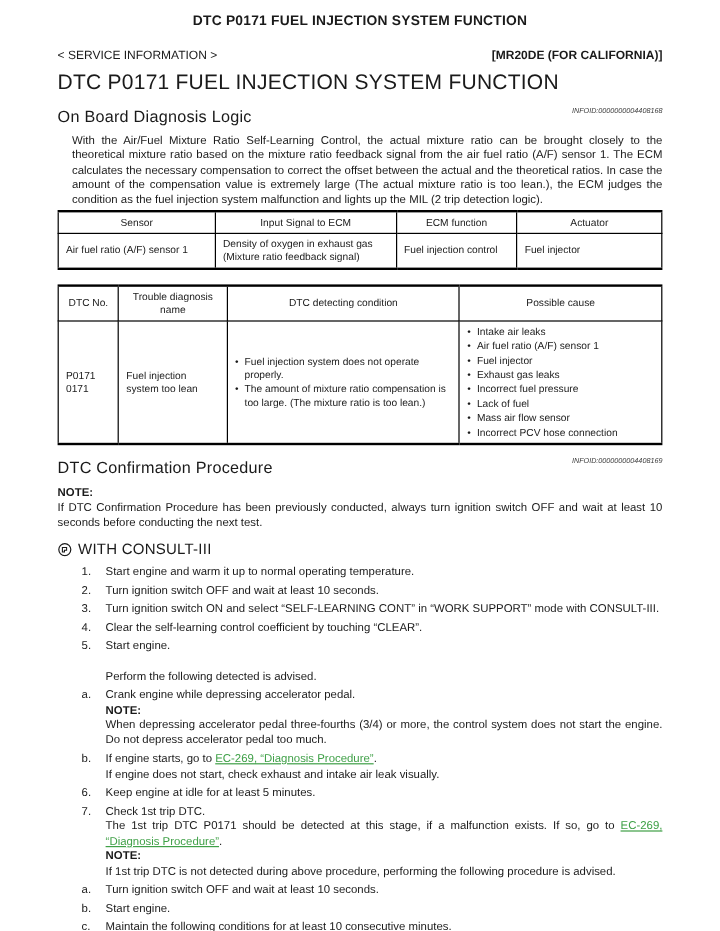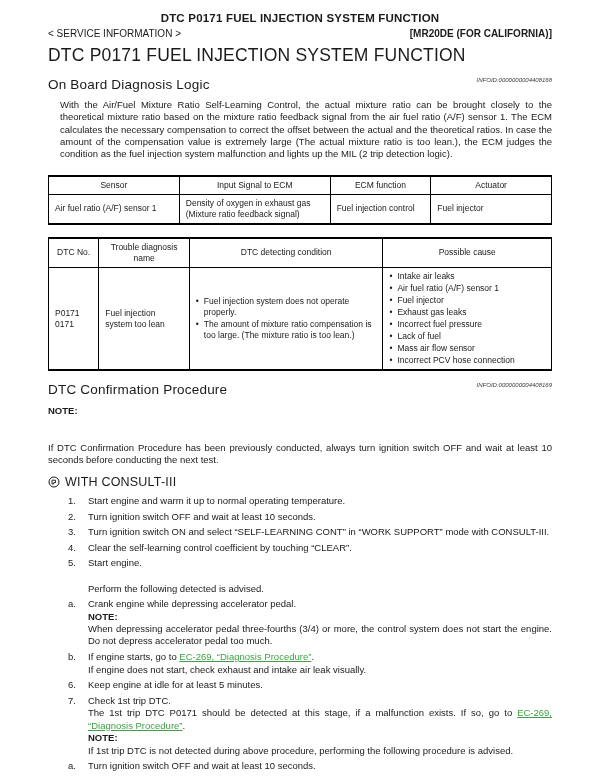--- a/index.html
+++ b/index.html
@@ -5,36 +5,36 @@
   * { margin:0; padding:0; box-sizing:border-box; }
   html,body { background:#ffffff; }
   body { font-family:"Liberation Sans", sans-serif; color:#1a1a1a; }
   .page {
     width:600px; height:776px; margin:0 auto; background:#fff;
     padding:12px 48px 12px 48px;
     display:flex; flex-direction:column; overflow:hidden;
   }
   
   .doc-title { text-align:center; font-size:11.5px; font-weight:bold; letter-spacing:.2px; }
-  .subhead-row { display:flex; justify-content:space-between; align-items:flex-end; margin-top:4px; }
+  .subhead-row { display:flex; justify-content:space-between; align-items:flex-end; margin-top:17px; }
   .service-info { font-size:10px; }
   .engine-variant { font-size:10px; font-weight:bold; }
   .top-rule { height:3px; background:#000; margin-top:2px; }
   .page-title { font-size:17.5px; font-weight:400; letter-spacing:.2px; margin-top:4px; }
   
   .sec-head { display:flex; justify-content:space-between; margin-top:11px; }
   .sec-head h2 { font-size:13.5px; font-weight:400; letter-spacing:.2px; }
   .infoid { font-size:6px; font-style:italic; color:#3a3a3a; padding-bottom:2px; }
   
   .body-text { font-size:9.5px; line-height:1.3; text-align:justify; margin-top:7px;margin-left:12px; }
   .note-label { font-size:9.5px; font-weight:bold; line-height:1.3; }
-  .note-text { font-size:9.5px; line-height:1.3; text-align:justify;margin-top:24px; }
+  .note-text { font-size:9.5px; line-height:1.3; text-align:justify; }
   
   table { border-collapse:collapse; width:100%; font-size:8.5px; line-height:1.3; }
-  .tbl1 { margin-top:14px; }
+  .tbl1 { margin-top:1px; }
   .tbl2 { margin-top:12px; }
   th, td { border:1px solid #000; padding:3px 6px; font-weight:normal; }
   thead th { text-align:center; }
   table { border-top:2px solid #000; border-bottom:2px solid #000; }
   tr:first-child th { border-top:2px solid #000; }
   tr:last-child td { border-bottom:2px solid #000; }
   td.center { text-align:left; vertical-align:middle; }
   td { vertical-align:middle; }
   .bullet-list { display:flex; flex-direction:column; gap:1px; }
   .bullet-item { display:flex; gap:5px; }

